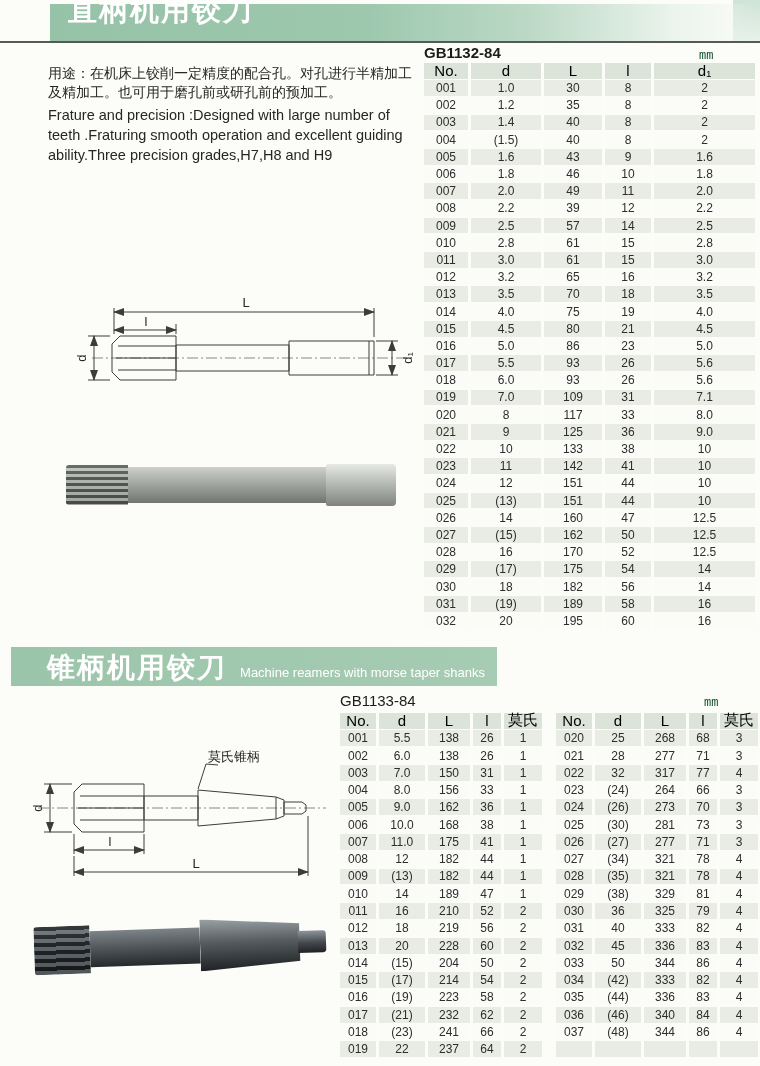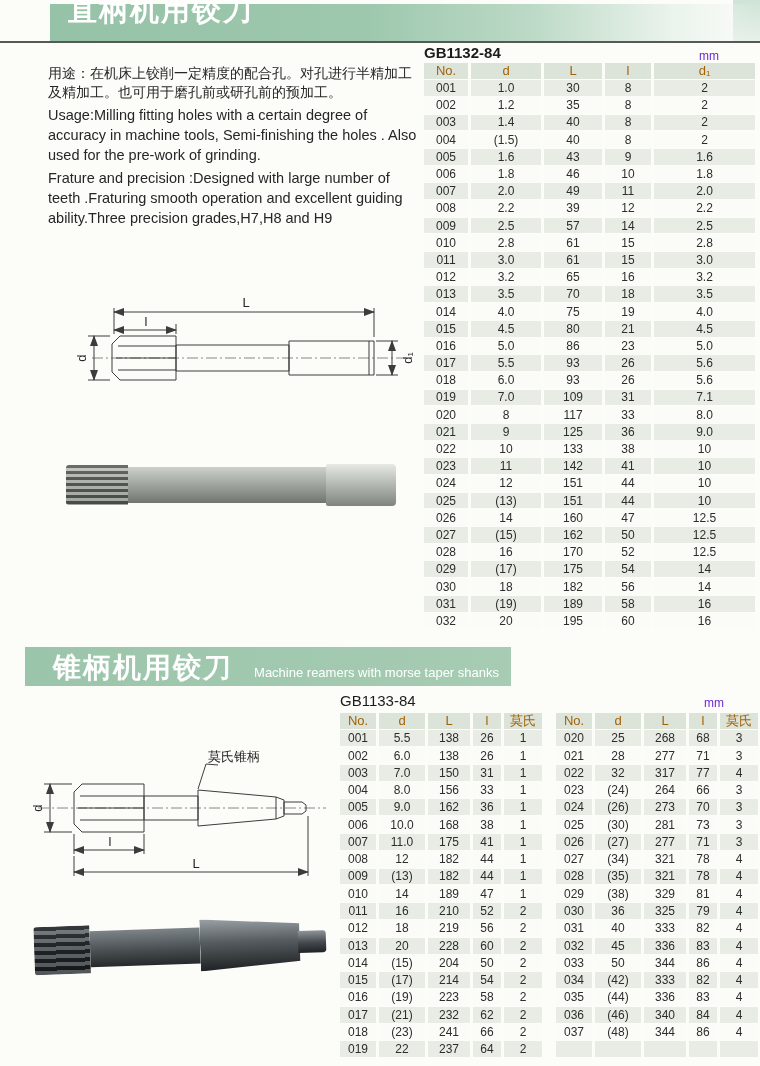--- a/index.html
+++ b/index.html
@@ -4,47 +4,47 @@
 <style>
   html,body{margin:0;padding:0;}
   body{background:#e9e9e6;font-family:"Liberation Sans","DejaVu Sans",sans-serif;}
   #page{position:relative;width:760px;height:1066px;background:#fcfcf9;overflow:hidden;margin:0 auto;}
   .abs{position:absolute;}
 
   
   .band1{left:50px;top:4px;width:706px;height:37px;
     background:linear-gradient(90deg,#96c2a7 0%,#9dc8ae 45%,#bcd9c6 68%,#eaf3ec 88%,rgba(255,255,255,0) 100%);
     display:flex;align-items:flex-end;padding:0 0 16px 18px;box-sizing:border-box;}
-  .band2{left:25px;top:647px;width:486px;height:39px;
+  .band2{left:11px;top:647px;width:486px;height:39px;
     background:linear-gradient(90deg,#9bc5aa 0%,#a6ccb3 100%);
-    display:flex;align-items:flex-end;padding:0 12px 4px 28px;box-sizing:border-box;}
+    display:flex;align-items:flex-end;padding:0 12px 4px 36px;box-sizing:border-box;}
   .band-cn{font-size:29px;font-weight:bold;color:#ffffff;line-height:1;letter-spacing:2px;white-space:nowrap;}
   .band2 .band-cn{font-size:28px;}
   .band-en{font-size:13px;color:#ffffff;margin-left:12px;padding-bottom:2px;white-space:nowrap;}
   .band2 .band-en{margin-left:auto;}
   .rule1{left:0;top:41px;width:760px;height:2px;background:#565a56;}
   .edge-strip{left:733px;top:0;width:27px;height:41px;background:linear-gradient(to bottom,#cfe3d6,#e7f1ea);}
 
   
   .gb{font-size:15px;color:#1b1b1b;}
-  .mm{font-size:12px;color:#6d28d9;}
+  .mm{font-size:12px;color:#14532d;font-family:Liberation Mono, monospace;}
 
   
   .desc{left:48px;top:64px;width:376px;color:#262626;}
   .desc p{margin:0 0 1px 0;}
   .desc .cn{font-size:14px;line-height:1.38;}
   .desc .en{font-size:14.5px;line-height:1.40;margin-top:2px;}
 
   
   .tbl{position:absolute;}
   .trow{display:flex;gap:3px;margin-bottom:1.4px;}
   .t1 .trow{height:15.8px;}
   .t2 .trow{height:15.9px;}
   .tcell{display:flex;align-items:center;justify-content:center;font-size:12px;color:#2d2d2d;}
-  .thead .tcell{background:#dce4d9;font-size:13px;color:#a16207;}
+  .thead .tcell{background:#dce4d9;font-size:15px;color:#000000;}
   .shaded .tcell{background:#e9ece4;}
   .plain  .tcell{background:#fbfbf8;}
   .t1 .c0{width:44px}.t1 .c1{width:70px}.t1 .c2{width:58px}.t1 .c3{width:46px}.t1 .c4{width:101px}
   .t2 .c0{width:36px}.t2 .c1{width:46px}.t2 .c2{width:42px}.t2 .c3{width:28px}.t2 .c4{width:38px}
 
   
   svg.draw{position:absolute;overflow:visible;}
   svg.draw *{vector-effect:non-scaling-stroke;}
   .ln{stroke:#3c3c3c;stroke-width:1;fill:none;}
   .cl{stroke:#6a6a6a;stroke-width:0.8;fill:none;stroke-dasharray:11 3 2 3;}
@@ -81,21 +81,20 @@
   <div class="abs band1">
     <span class="band-cn">直柄机用铰刀</span>
   </div>
   <div class="abs rule1"></div>
 
   <div class="abs gb" style="left:424px;top:44px;font-weight:bold;">GB1132-84</div>
   <div class="abs mm" style="left:699px;top:49px;">mm</div>
 
   <div class="abs desc">
     <p class="cn">用途：在机床上铰削一定精度的配合孔。对孔进行半精加工及精加工。也可用于磨孔前或研孔前的预加工。</p>
-    <p class="en">Usage:Milling fitting holes with a certain degree of accuracy in machine tools, Semi-finishing the holes . Also used for the pre-work of grinding.</p>
     <p class="en">Frature and precision :Designed with large number of teeth .Fraturing smooth operation and excellent guiding ability.Three precision grades,H7,H8 and H9</p>
   </div>
 
   <svg class="draw" style="left:54px;top:286px;" width="366" height="136" viewBox="0 0 366 136">
     <defs>
       <marker id="ar" markerWidth="11" markerHeight="8" refX="10" refY="4" orient="auto-start-reverse">
         <path d="M0,0 L11,4 L0,8 z" fill="#3c3c3c"></path>
       </marker>
     </defs>
     <line class="cl" x1="38" y1="72" x2="352" y2="72"></line>

